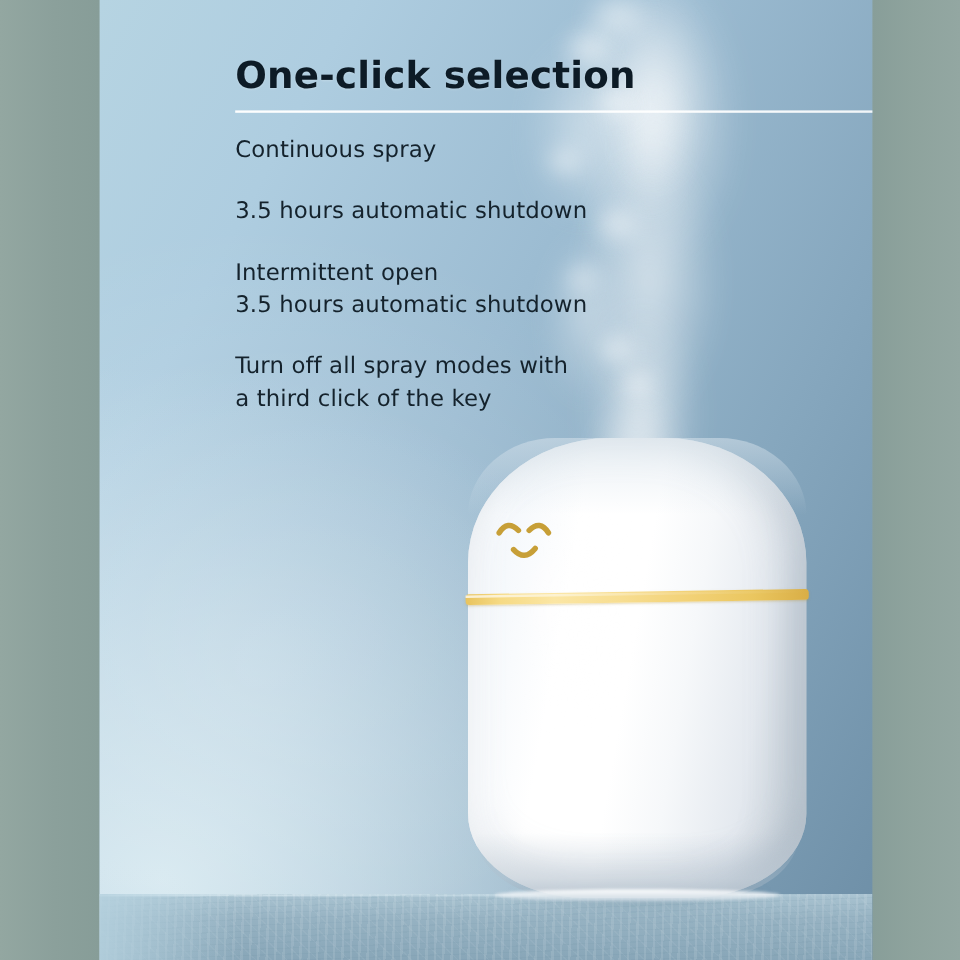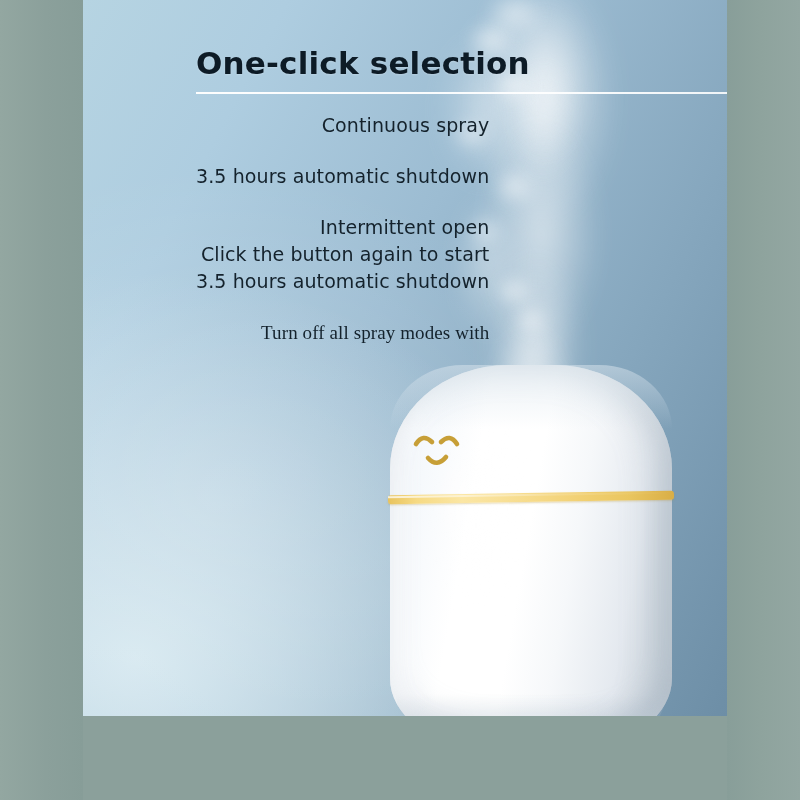--- a/index.html
+++ b/index.html
@@ -15,21 +15,21 @@
   .border-band {
     position:absolute; top:0; height:800px;
     background:linear-gradient(90deg,#93a7a1 0%, #8ba09b 55%, #879d98 100%);
   }
   .border-left  { left:0;  width:83px; }
   .border-right { left:727px; width:73px;
     background:linear-gradient(90deg,#889e99 0%, #8ea39d 45%, #93a7a2 100%); }
 
   
   .photo {
-    position:absolute; left:83px; top:0; width:644px; height:716px;
+    position:absolute; left:83px; top:0; width:644px; height:800px;
     overflow:hidden;
     background:
       radial-gradient(120% 90% at 8% 92%, rgba(216,234,241,0.95) 0%, rgba(216,234,241,0) 60%),
       linear-gradient(118deg, #b6d4e2 0%, #aecde0 20%, #9cbcd2 45%, #85a6bd 72%, #6d8ea6 100%);
   }
 
   
   .photo-vignette {
     position:absolute; inset:0;
     background:radial-gradient(115% 85% at 20% 70%, rgba(255,255,255,0.22) 0%, rgba(255,255,255,0) 55%);
@@ -169,22 +169,22 @@
     font-size:31px; font-weight:bold; color:#0d1b26;
     letter-spacing:.2px; line-height:1.1;
     text-shadow:0 1px 2px rgba(255,255,255,.22);
     white-space:nowrap;
   }
   .rule{
     position:absolute; left:0; top:92px; width:587px; height:2px;
     background:linear-gradient(90deg, rgba(255,255,255,.98), rgba(255,255,255,.92) 75%, rgba(255,255,255,.85));
   }
   .body-block{ position:absolute; left:0; top:112px; }
-  .para{ margin-bottom:24px;text-align:right; }
-  .para:last-child{ margin-bottom:0;font-family:Liberation Serif, serif; }
+  .para{ margin-bottom:24px; }
+  .para:last-child{ margin-bottom:0; }
   .line{
     font-size:19px; color:#14222c; line-height:27px;
     letter-spacing:.1px; white-space:nowrap;
   }
 </style>
 </head>
 <body>
 
 <div class="canvas">
 
@@ -250,25 +250,25 @@
         <div class="para">
           <div class="line">Continuous spray</div>
         </div>
 
         <div class="para">
           <div class="line">3.5 hours automatic shutdown</div>
         </div>
 
         <div class="para">
           <div class="line">Intermittent open</div>
-          <div class="line">Click the button again to start</div>
           <div class="line">3.5 hours automatic shutdown</div>
         </div>
 
         <div class="para">
           <div class="line">Turn off all spray modes with</div>
+          <div class="line">a third click of the key</div>
         </div>
 
       </div>
     </div>
 
   </div>
 </div>
 
 </body></html>

